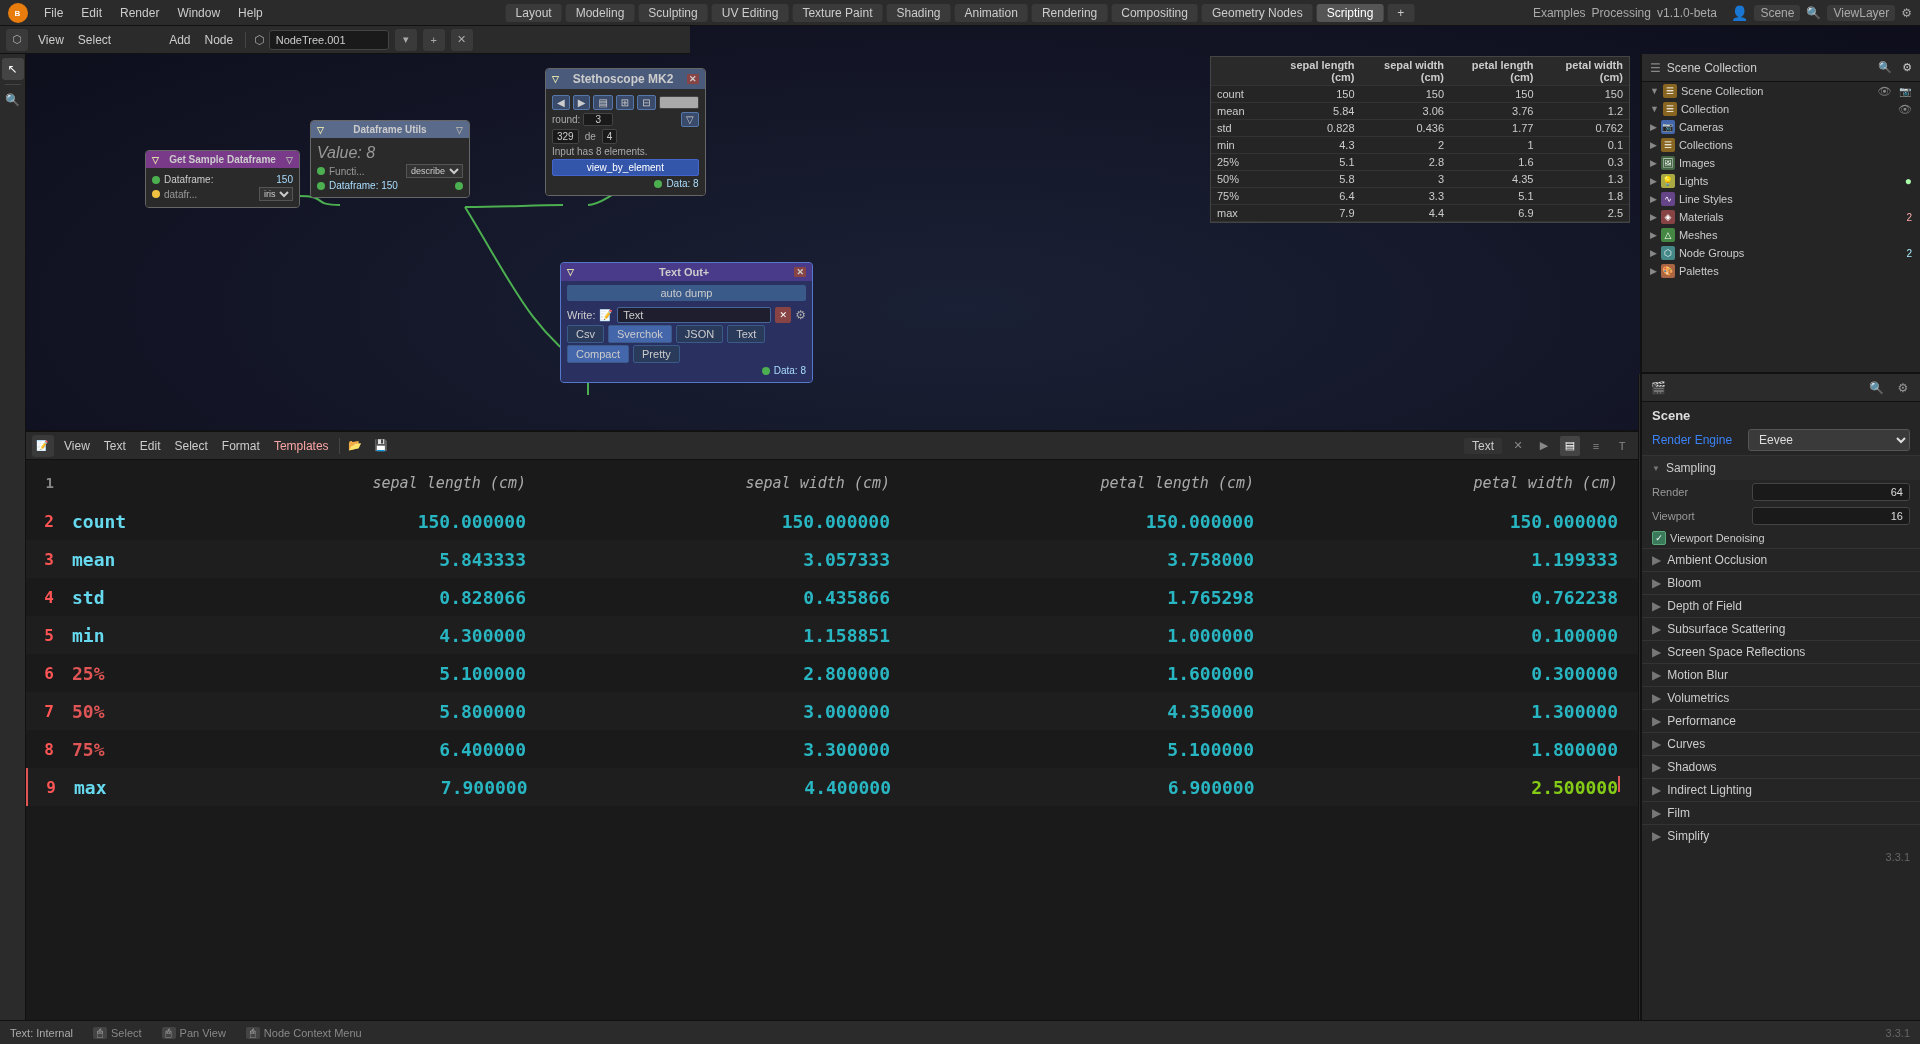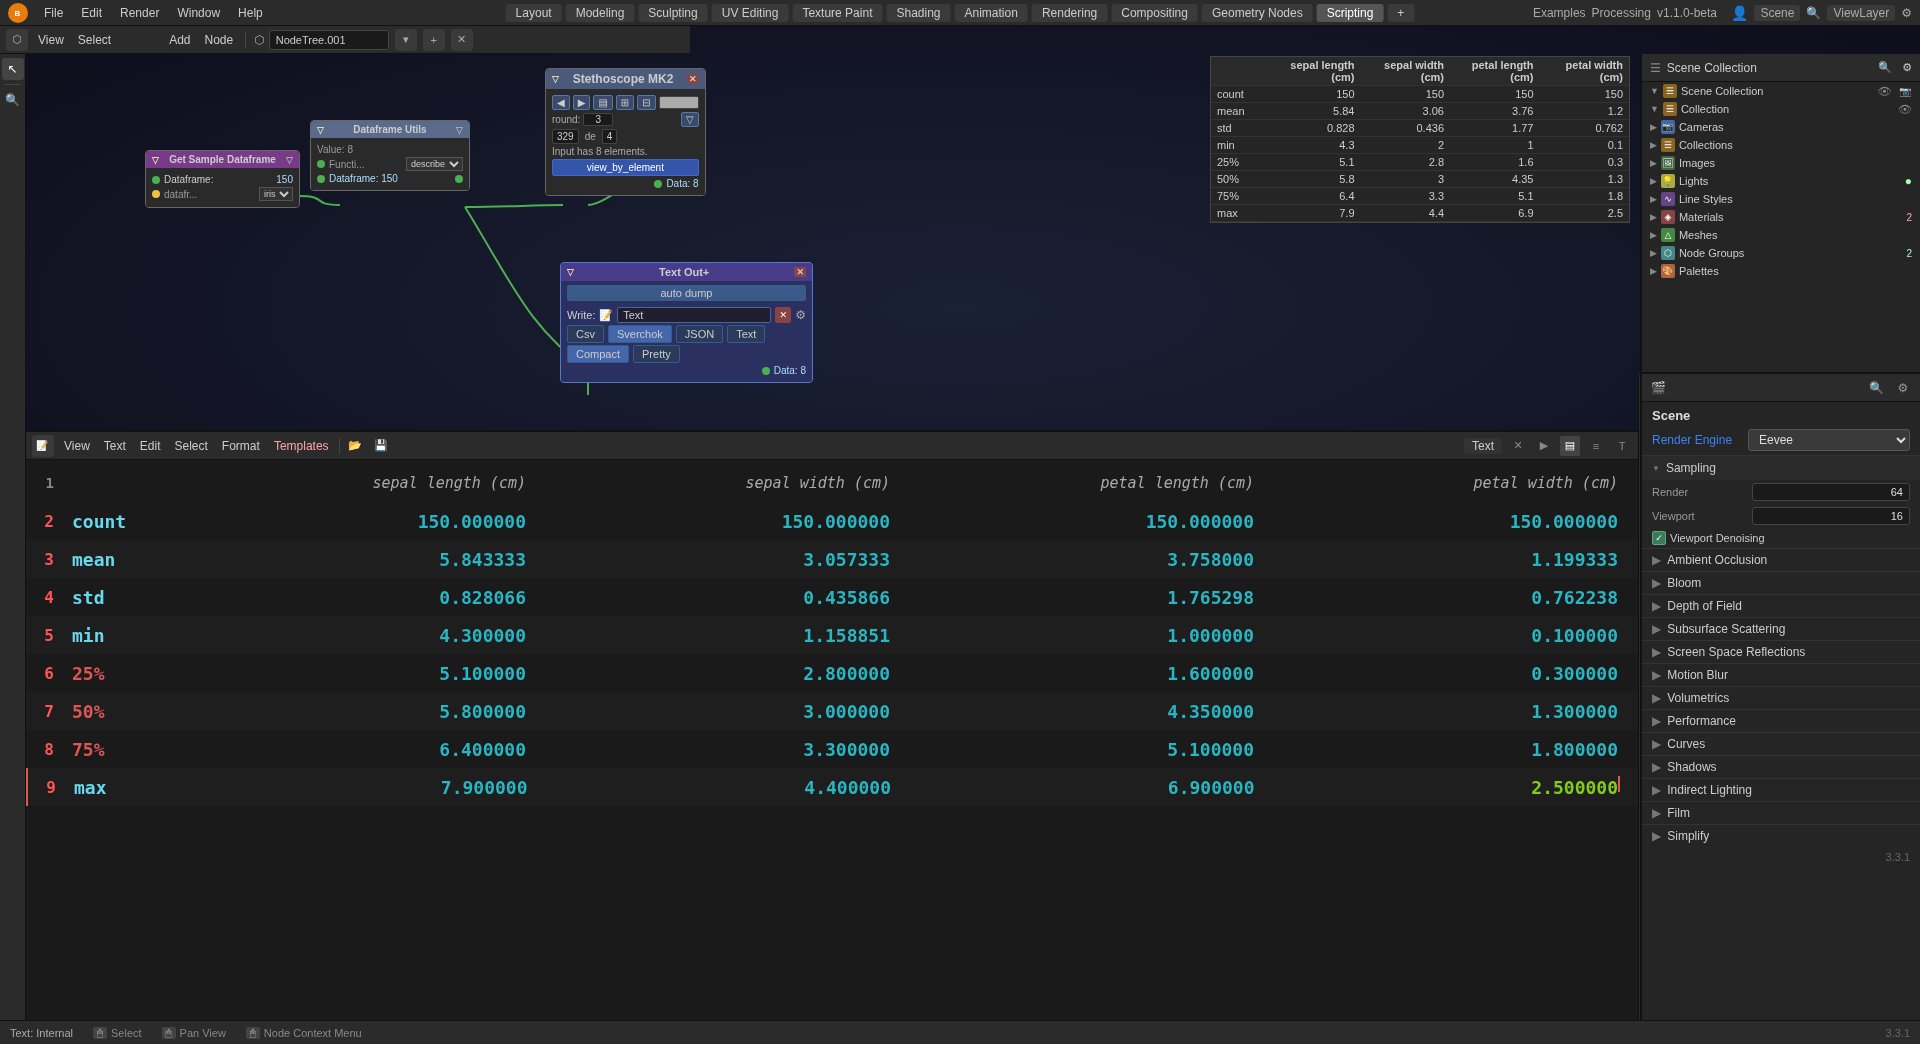--- a/index.html
+++ b/index.html
@@ -740,21 +740,21 @@
   </div>
 
   <div id="node-df-utils" class="node">
     <div class="node-header">
       <span style="font-size:9px;color:#dda;">▽</span>
       <span style="font-size:10px;">Dataframe Utils</span>
       <span style="font-size:9px;color:#aaa;">▽</span>
     </div>
     <div class="node-body">
       <div class="node-row">
-        <span style="font-size:10px;color:#999;">Value: 8</span>
+        <span style="font-size:16px;color:#999;font-style:italic;">Value: 8</span>
       </div>
       <div class="node-row">
         <span class="node-socket socket-green"></span>
         <span style="font-size:10px;color:#999;">Functi...</span>
         <select style="background:#333;border:1px solid #555;color:#ccc;font-size:9px;margin-left:auto;"><option>describe</option></select>
       </div>
       <div class="node-row">
         <span class="node-socket socket-green"></span>
         <span style="font-size:10px;color:#adf;">Dataframe: 150</span>
         <span class="node-socket socket-green" style="margin-left:auto;"></span>

